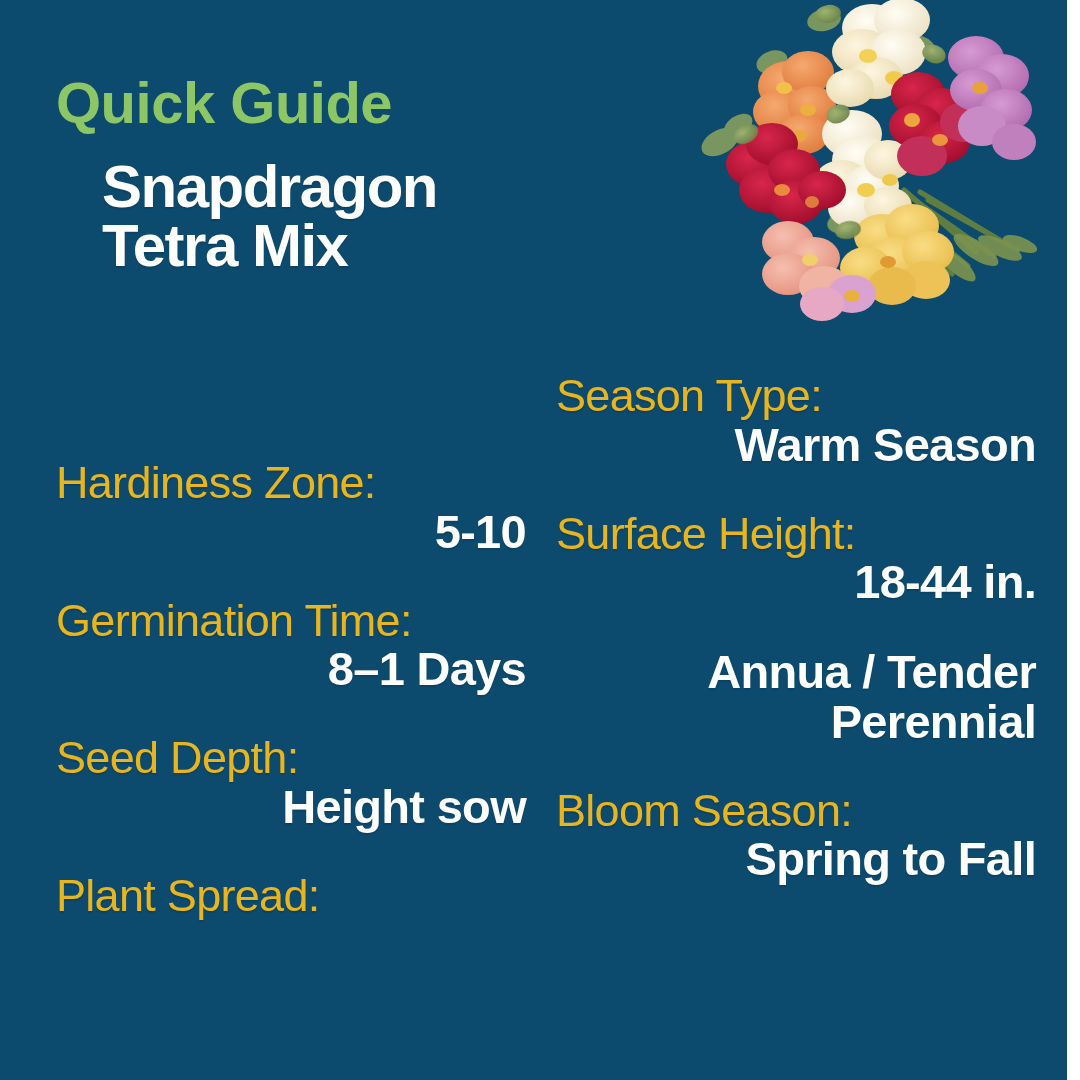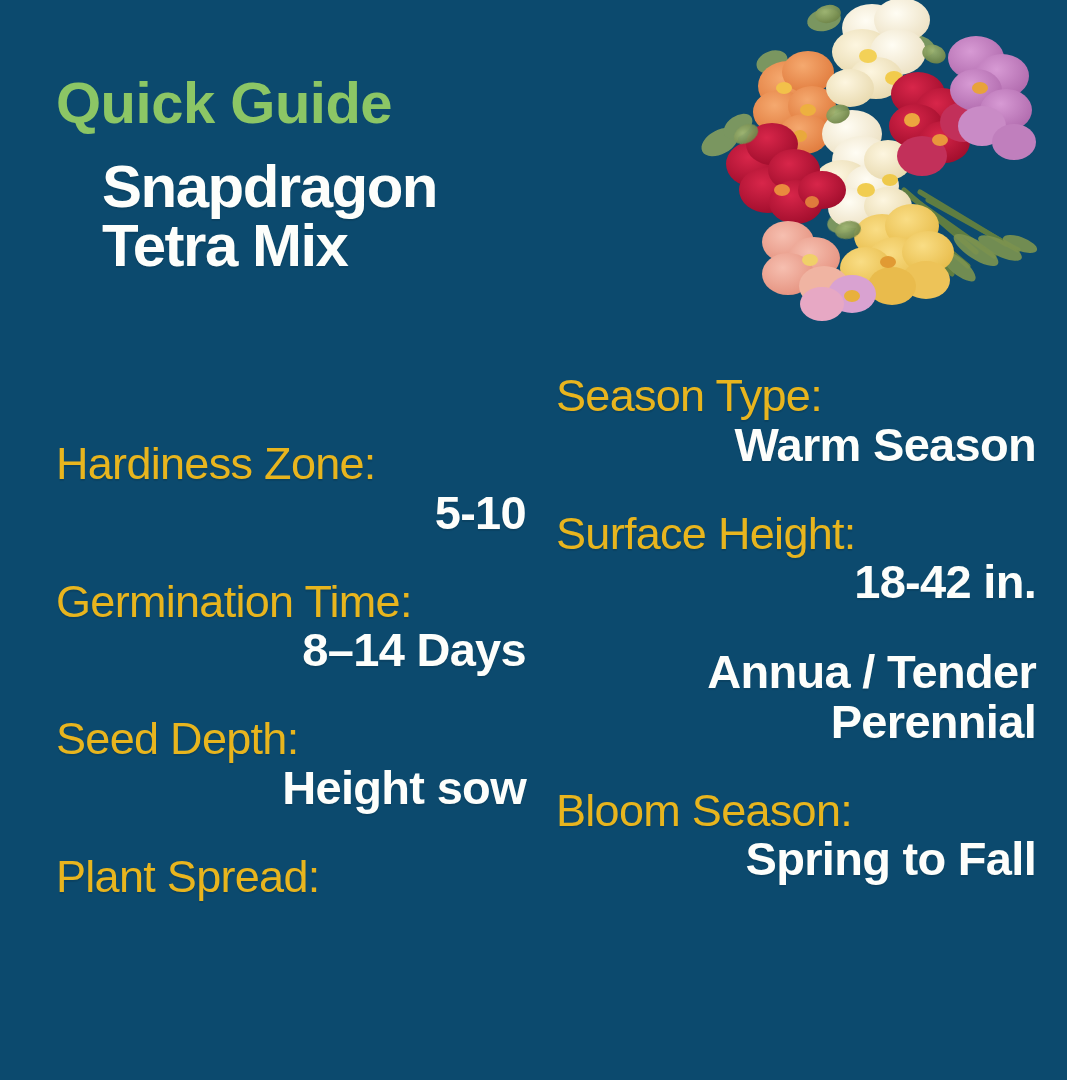--- a/index.html
+++ b/index.html
@@ -51,21 +51,21 @@
     position: absolute;
     left: 676px;
     top: -6px;
     width: 380px;
     height: 330px;
   }
   #bouquet svg { display: block; width: 100%; height: 100%; }
 
   
   .col { position: absolute; }
-  #col-left  { left: 56px;  top: 400px; width: 470px; }
+  #col-left  { left: 56px;  top: 419px; width: 470px; }
   #col-right { left: 556px; top: 332px; width: 480px; }
 
   .spec { margin-bottom: 40px; }
   .spec:last-child { margin-bottom: 0; }
 
   .spec-label {
     font-size: 45px;
     font-weight: normal;
     line-height: 1.06;
     letter-spacing: -0.7px;
@@ -253,39 +253,39 @@
     </svg>
   </div>
 
   <div id="col-left" class="col">
     <div class="spec">
       <div class="spec-label">Hardiness Zone:</div>
       <div class="spec-value">5-10</div>
     </div>
     <div class="spec">
       <div class="spec-label">Germination Time:</div>
-      <div class="spec-value">8–14 Days</div>
+      <div class="spec-value">8–1 Days</div>
     </div>
     <div class="spec">
       <div class="spec-label">Seed Depth:</div>
       <div class="spec-value">Height sow</div>
     </div>
     <div class="spec">
       <div class="spec-label">Plant Spread:</div>
     </div>
   </div>
 
   <div id="col-right" class="col">
     <div class="spec">
       <div class="spec-label">Season Type:</div>
       <div class="spec-value">Warm Season</div>
     </div>
     <div class="spec">
       <div class="spec-label">Surface Height:</div>
-      <div class="spec-value">18-42 in.</div>
+      <div class="spec-value">18-44 in.</div>
     </div>
     <div class="spec">
       <div class="spec-value wrap">Annua / Tender
 Perennial</div>
     </div>
     <div class="spec">
       <div class="spec-label">Bloom Season:</div>
       <div class="spec-value">Spring to Fall</div>
     </div>
   </div>

